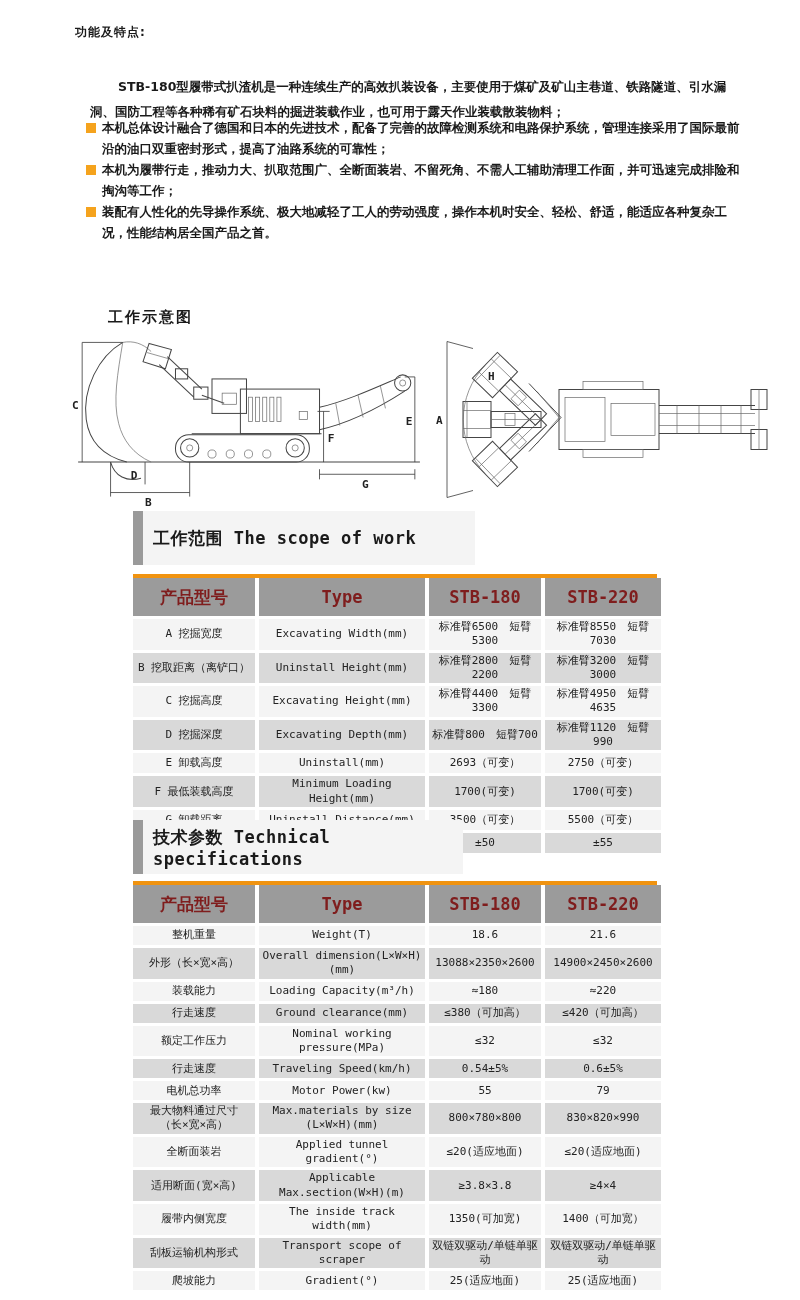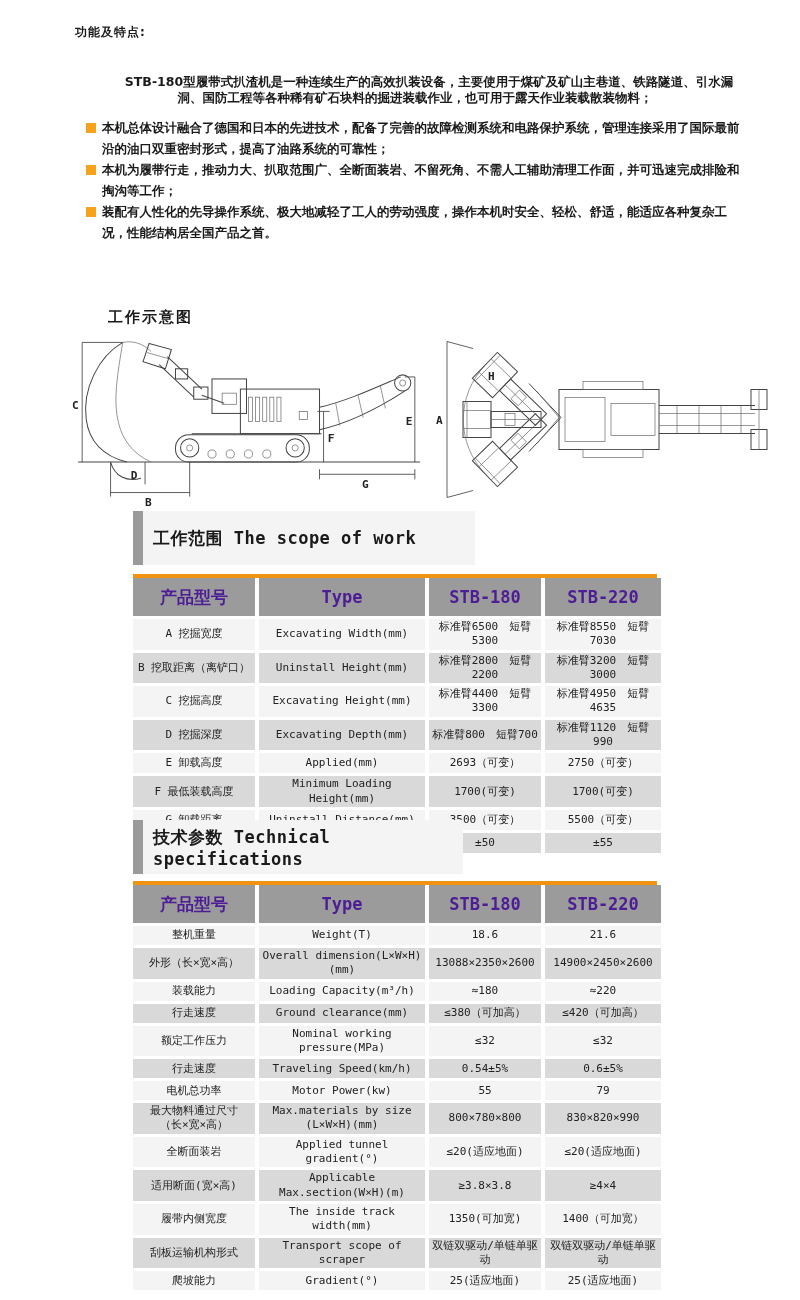--- a/index.html
+++ b/index.html
@@ -6,21 +6,21 @@
   html,body { background:#ffffff; }
   body {
     width:800px; height:1300px; position:relative; overflow:hidden;
     font-family:"DejaVu Sans","Liberation Sans",sans-serif; color:#1a1a1a;
   }
   .abs { position:absolute; }
 
   
   .page-title { left:75px; top:24px; font-size:12px; font-weight:bold; letter-spacing:1px; }
   .intro { left:90px; top:74px; width:650px; font-size:12.5px; font-weight:600;
-           line-height:16px; text-indent:28px;text-align:center; }
+           line-height:25px; text-indent:28px; }
   .bullets { left:86px; top:117px; width:656px; }
   .bullet { display:flex; align-items:flex-start; line-height:21px; }
   .bullet .marker { flex:0 0 10px; width:10px; height:10px; margin:6px 6px 0 0;
                     background:#f5a31d; }
   .bullet .btxt { font-size:12.5px; font-weight:600; }
 
   
   .diagram-title { left:108px; top:308px; font-size:15px; font-weight:bold; letter-spacing:2px; }
   .diagrams { left:70px; top:330px; width:705px; height:178px; display:flex; }
   .diagrams svg { display:block; }
@@ -41,21 +41,21 @@
 
   
   .tablewrap { left:133px; width:524px; }
   .t1 { top:574px; } .t2 { top:881px; }
   .orange-rule { height:4px; background:#f09310; width:524px; }
   .grid { margin-top:0; display:grid; grid-template-columns:122px 166px 112px 116px;
           gap:3px 4px; background:#ffffff; padding-top:0; margin-top:0; }
   .grid { padding-top:0; }
   .row { display:contents; }
   .th { background:#9b9b9b; height:38px; display:flex; align-items:center; justify-content:center;
-        font-size:17px; font-weight:bold; color:#4c1d95;
+        font-size:17px; font-weight:bold; color:#7f1d1d;
         font-family:"DejaVu Sans Mono","DejaVu Sans",monospace; }
   .td { min-height:20px; display:flex; align-items:center; justify-content:center;
         font-size:11px; line-height:1.3; text-align:center; white-space:pre-line;
         font-family:"DejaVu Sans Mono","DejaVu Sans",monospace; color:#222; padding:1px 2px; }
   .t2 .td { min-height:19px; }
   .row.light .td { background:#f4f4f4; }
   .row.gray  .td { background:#d9d9d9; }
 </style>
 </head>
 <body>
@@ -237,21 +237,21 @@
       <div class="td">标准臂4950　短臂4635</div>
     </div>
     <div class="row gray">
       <div class="td">D 挖掘深度</div>
       <div class="td">Excavating Depth(mm)</div>
       <div class="td">标准臂800　短臂700</div>
       <div class="td">标准臂1120　短臂990</div>
     </div>
     <div class="row light">
       <div class="td">E 卸载高度</div>
-      <div class="td">Applied(mm)</div>
+      <div class="td">Uninstall(mm)</div>
       <div class="td">2693（可变）</div>
       <div class="td">2750（可变）</div>
     </div>
     <div class="row gray">
       <div class="td">F 最低装载高度</div>
       <div class="td">Minimum Loading Height(mm)</div>
       <div class="td">1700(可变)</div>
       <div class="td">1700(可变)</div>
     </div>
     <div class="row light">

